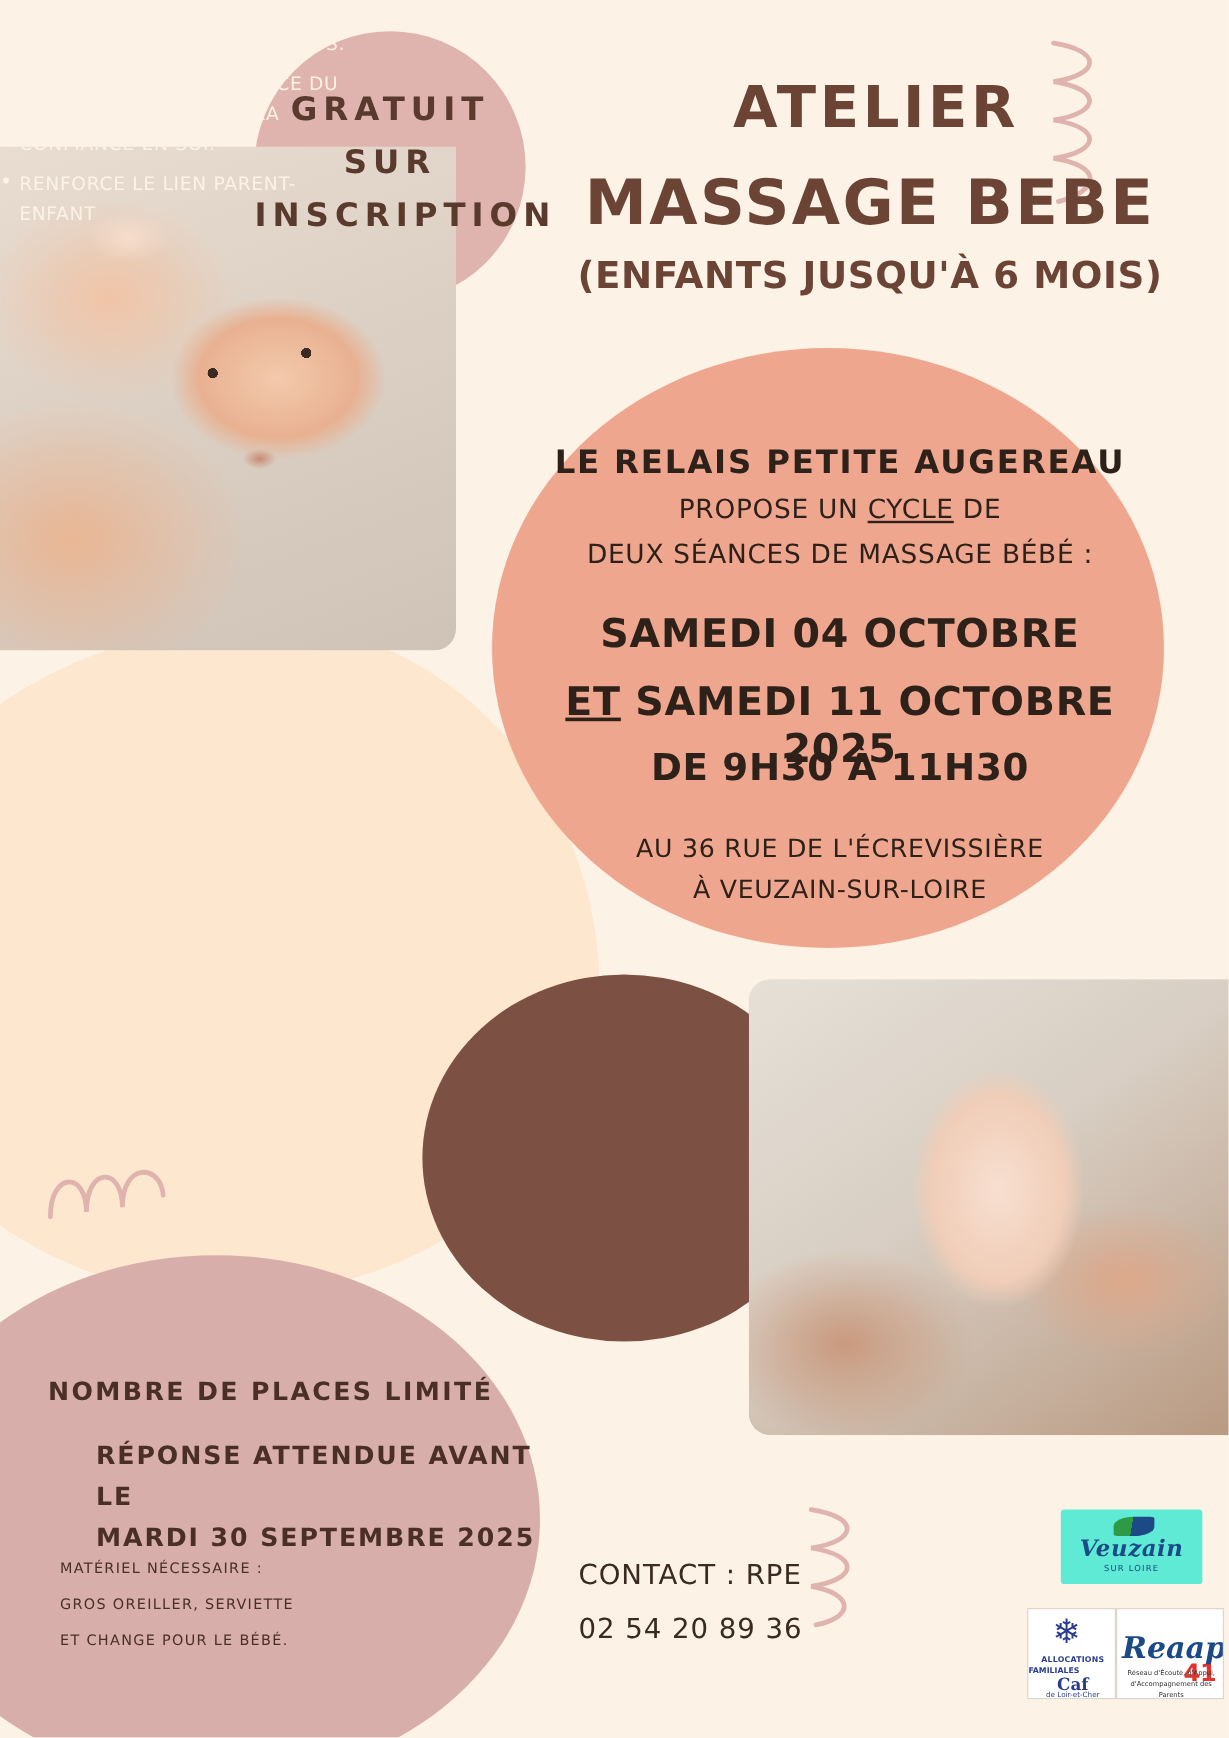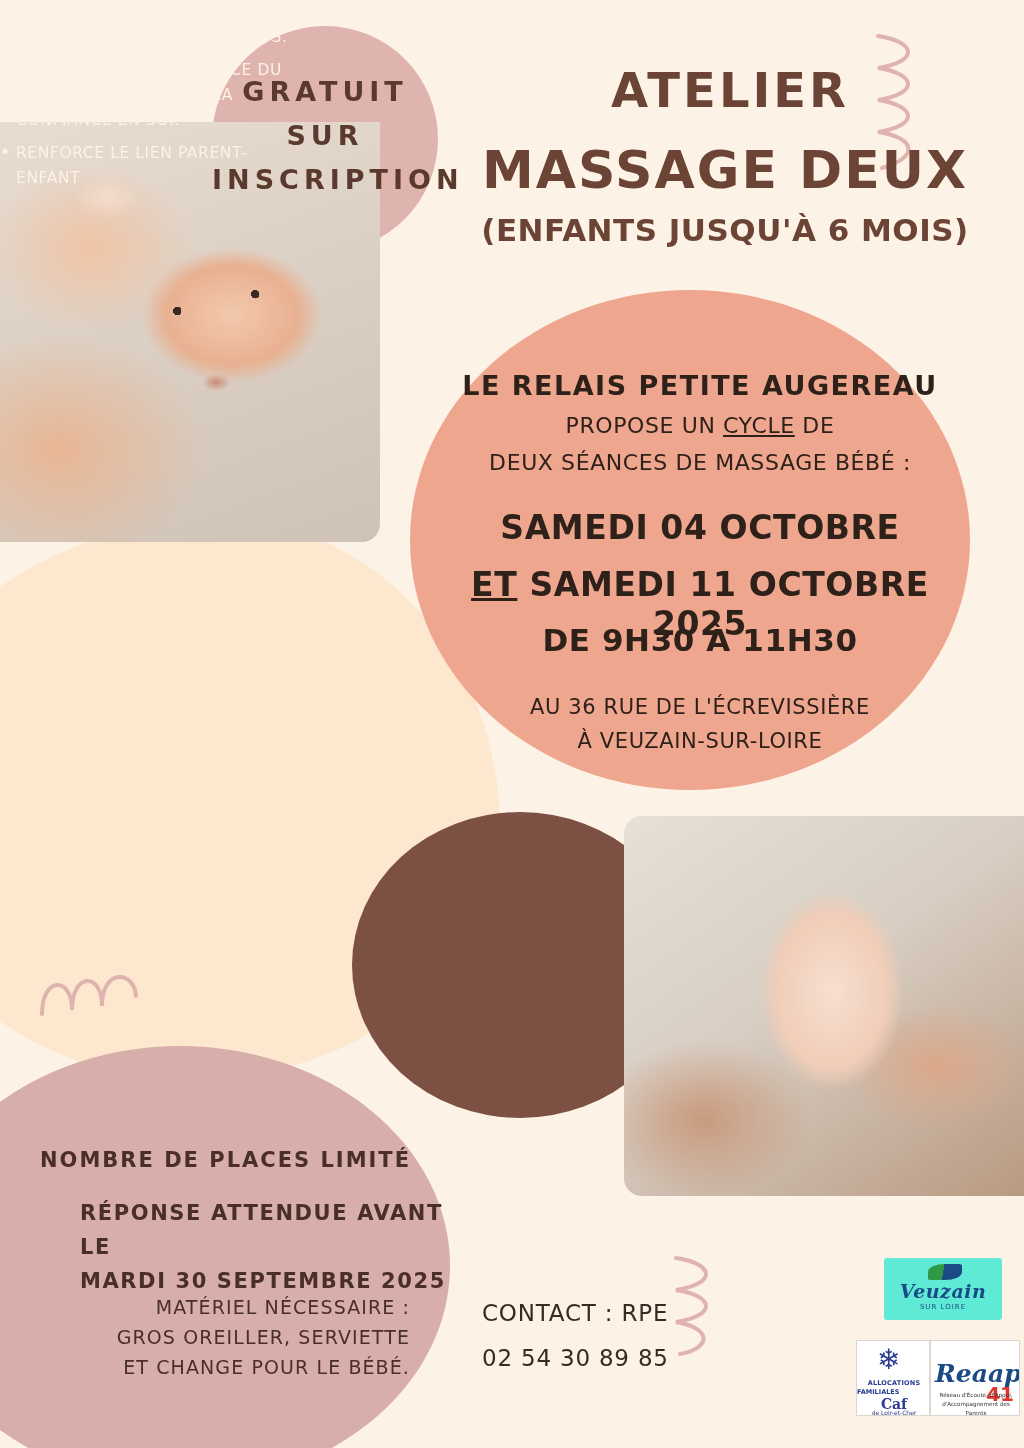--- a/index.html
+++ b/index.html
@@ -209,22 +209,22 @@
     color: #4a2f26;
   }
   .reponse {
     left: 40px; top: 1196px; width: 380px;
     font-size: 21px; font-weight: 700;
     letter-spacing: 1.6px; line-height: 34px;
     color: #4a2f26;
   }
   .materiel {
     left: 50px; top: 1292px; width: 360px;
-    text-align: right;
-    font-size: 19px; line-height: 30px;
+    text-align: left;
+    font-size: 12px; line-height: 30px;
     letter-spacing: 1.1px;
     color: #4a2f26;
   }
 
   .contact1 {
     left: 482px; top: 1300px;
     font-size: 23px; letter-spacing: 0.8px; color: #3a2a22;
   }
   .contact2 {
     left: 482px; top: 1345px;
@@ -341,21 +341,21 @@
   <div class="photo-baby"></div>
   <div class="photo-feet"></div>
 
   <div class="t gratuit">
     <div>GRATUIT</div>
     <div>SUR</div>
     <div>INSCRIPTION</div>
   </div>
 
   <div class="t title1">ATELIER</div>
-  <div class="t title2">MASSAGE DEUX</div>
+  <div class="t title2">MASSAGE BEBE</div>
   <div class="t title3">(ENFANTS JUSQU'À 6 MOIS)</div>
 
   <div class="t rpe-head">LE RELAIS PETITE AUGEREAU</div>
   <div class="t rpe-l2">
     <span>PROPOSE UN </span><u>CYCLE</u><span> DE</span>
   </div>
   <div class="t rpe-l3">DEUX SÉANCES DE MASSAGE BÉBÉ :</div>
 
   <div class="t date1">SAMEDI 04 OCTOBRE</div>
   <div class="t date2">
@@ -374,21 +374,21 @@
   </ul>
 
   <div class="t places">NOMBRE DE PLACES LIMITÉ</div>
   <div class="t reponse" style="white-space:pre-line;margin-left:40px;">RÉPONSE ATTENDUE AVANT LE
 MARDI 30 SEPTEMBRE 2025</div>
   <div class="t materiel" style="white-space:pre-line;">MATÉRIEL NÉCESSAIRE :
 GROS OREILLER, SERVIETTE
 ET CHANGE POUR LE BÉBÉ.</div>
 
   <div class="t contact1">CONTACT : RPE</div>
-  <div class="t contact2">02 54 30 89 85</div>
+  <div class="t contact2">02 54 20 89 36</div>
 
   <div class="logo-veuzain">
     <div class="vz-leaf"></div>
     <div class="vz-word">Veuzain</div>
     <div class="vz-sub">SUR LOIRE</div>
   </div>
 
   <div class="logo-caf">
     <div class="snow">❄</div>
     <div class="caf-l1">ALLOCATIONS</div>

